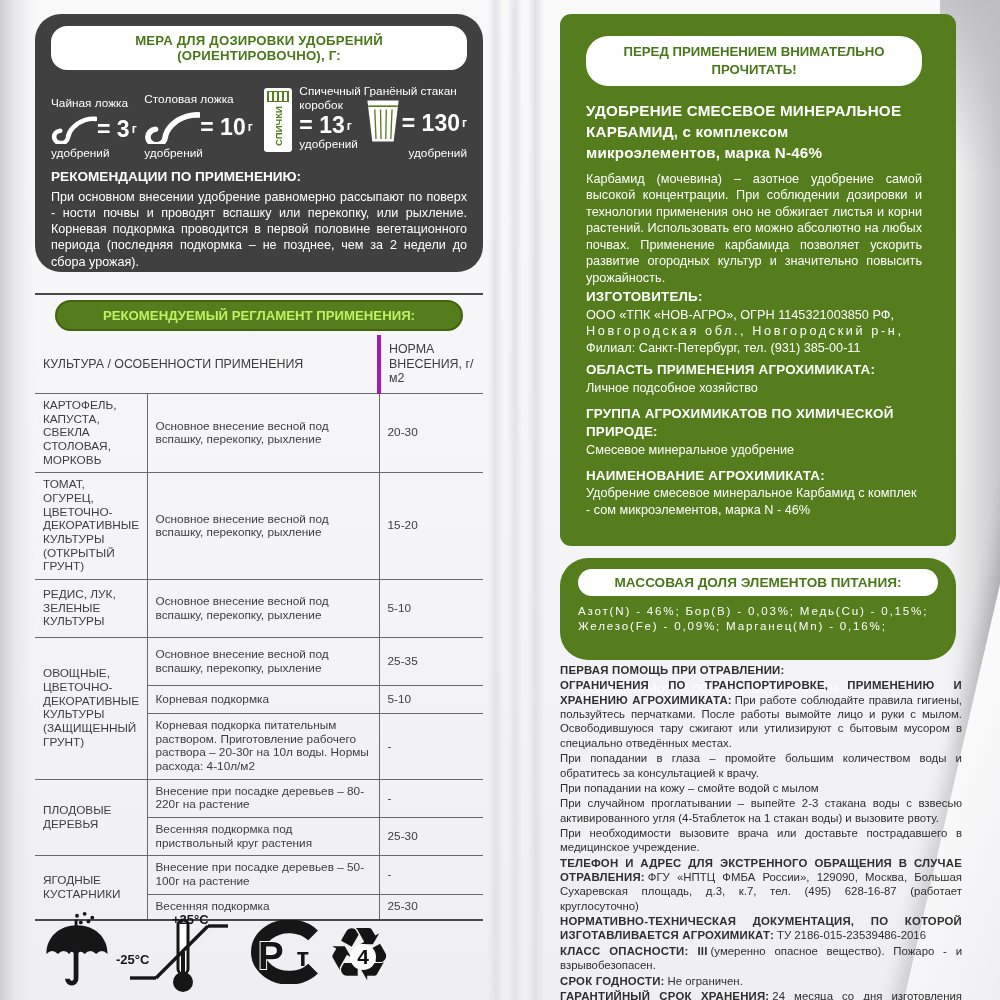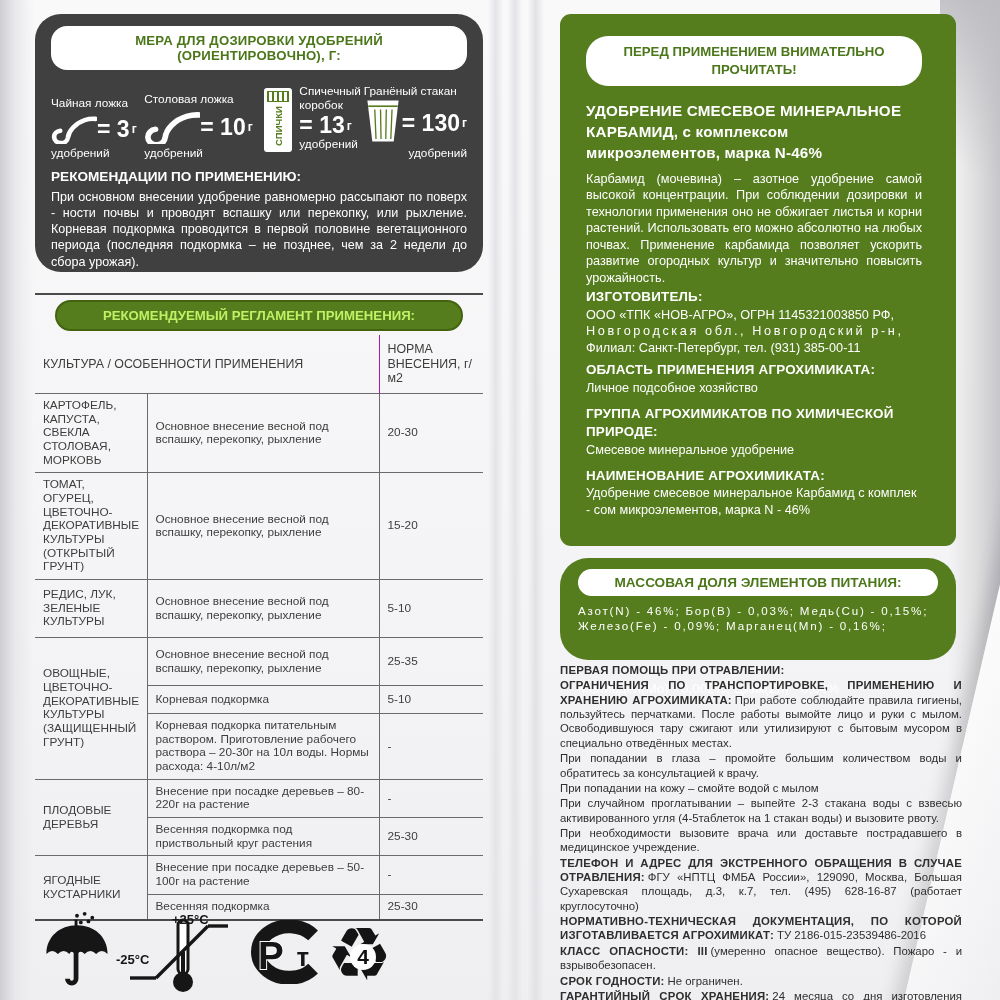--- a/index.html
+++ b/index.html
@@ -47,21 +47,21 @@
 
   .regimen{position:absolute;left:35px;top:293px;width:448px;border-top:2px solid #4a4a4a;}
   .regimen-pill{width:408px;margin:5px auto 0 auto;background:#557c1d;
     border:2.5px solid #44630f;border-radius:17px;color:#bef264;font-weight:bold;
     font-size:13.2px;text-align:center;padding:6px 0;box-sizing:border-box;}
   table.app{width:448px;border-collapse:collapse;table-layout:fixed;
     margin-top:4px;color:#3d3d3d;font-size:11.8px;line-height:1.16;border-bottom:2px solid #4a4a4a;}
   table.app col.c1{width:112px;} table.app col.c2{width:232px;} table.app col.c3{width:104px;}
   table.app td{padding:5px 8px;vertical-align:middle;}
   tr.thead td{font-size:12.4px;line-height:1.2;height:48px;}
-  tr.thead td.h1{border-right:1px solid #a21caf;}
+  tr.thead td.h1{border-right:4px solid #a21caf;}
   td.cult{border-right:1px solid #6a6a6a;text-transform:uppercase;}
   td.desc{border-right:1px solid #6a6a6a;}
   td.rate{}
   tr.row td{border-top:1px solid #6a6a6a;}
   tr.r1{height:78px;} tr.r2{height:100px;} tr.r3{height:58px;}
   tr.r4a{height:48px;} tr.r4b{height:28px;} tr.r4c{height:64px;}
   tr.r5a{height:36px;} tr.r5b{height:35px;} tr.r6a{height:33px;} tr.r6b{height:26px;}
 
   .footer-icons{position:absolute;left:38px;top:912px;width:446px;height:84px;
     display:flex;align-items:center;color:#161616;}

